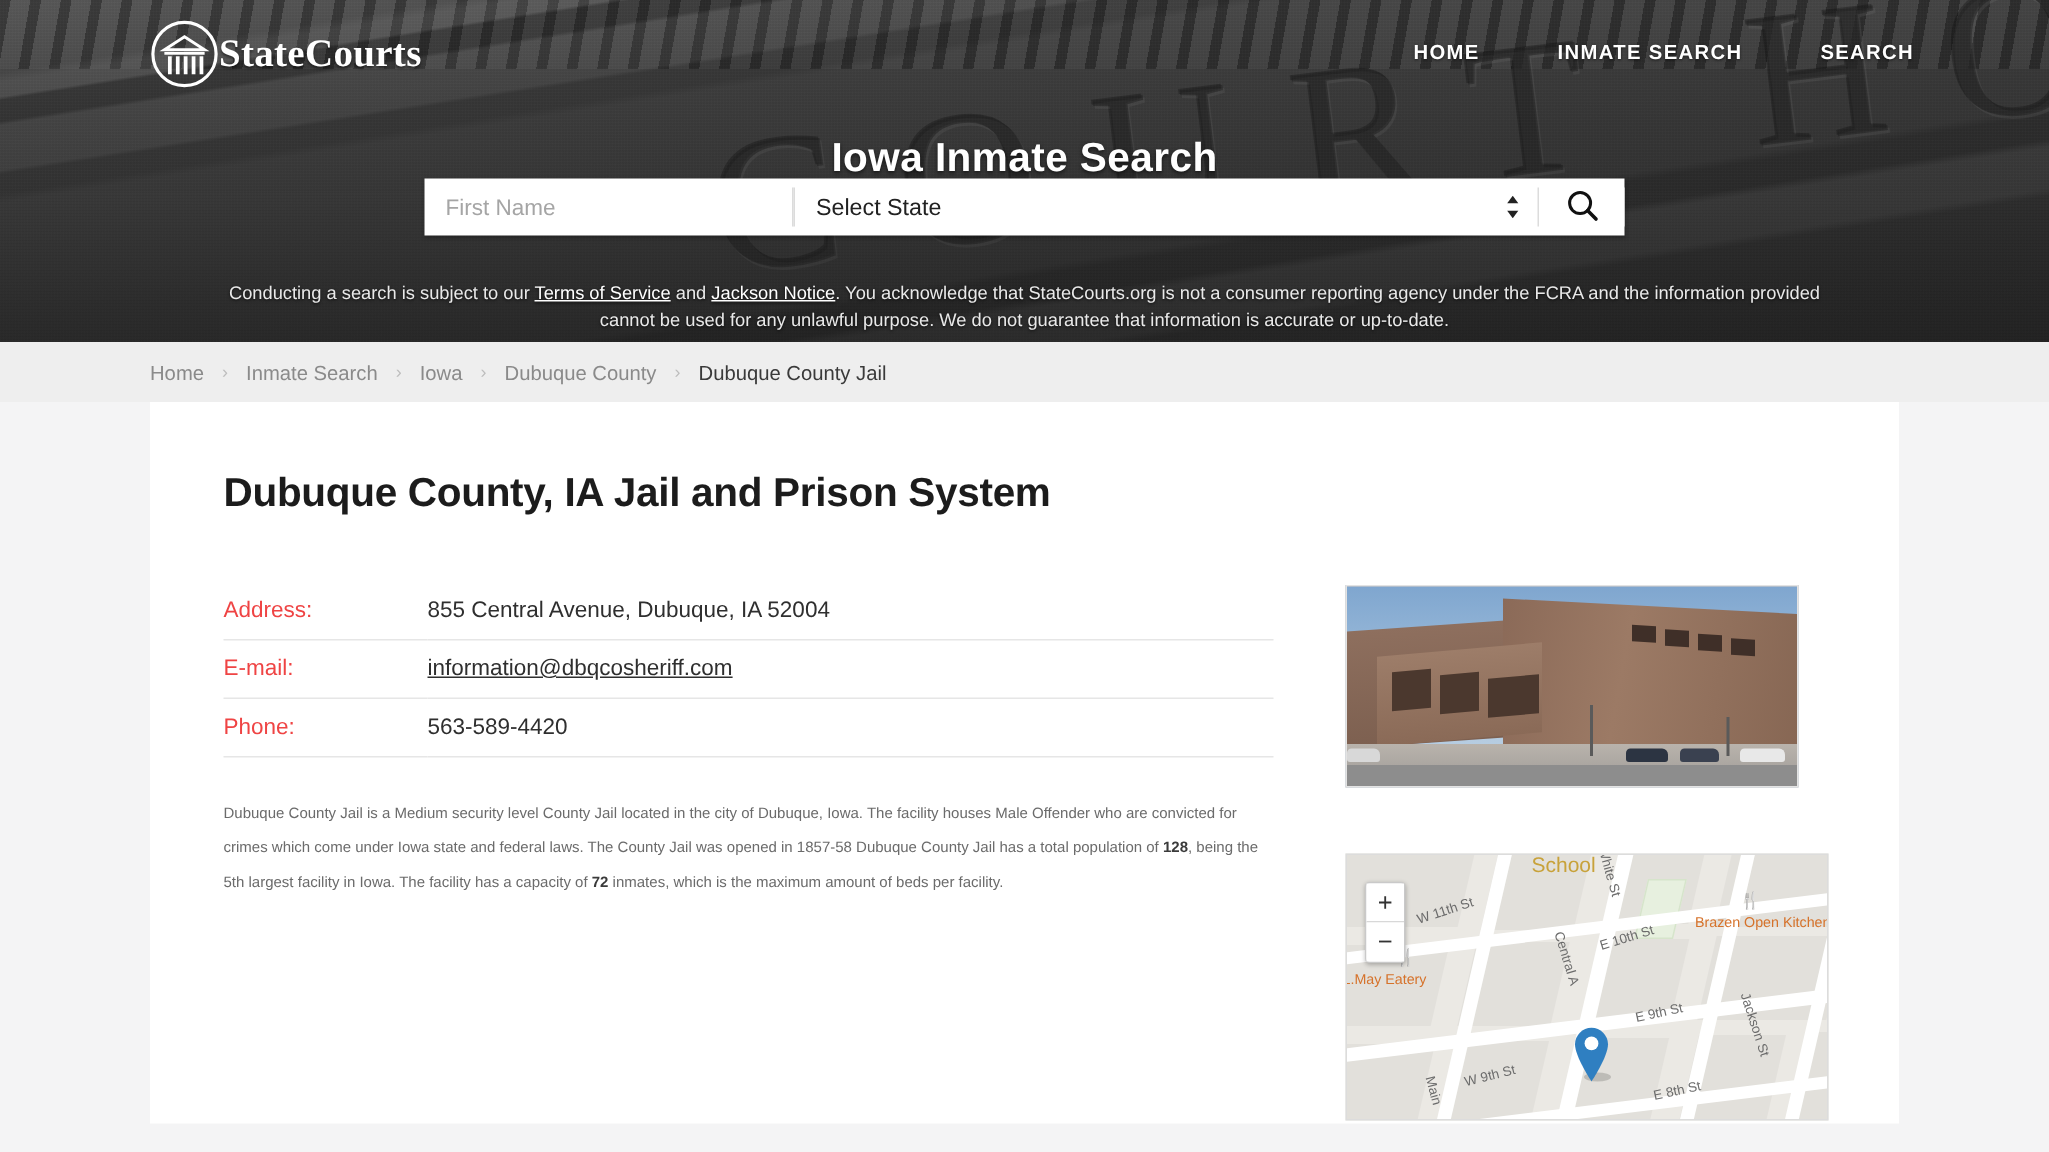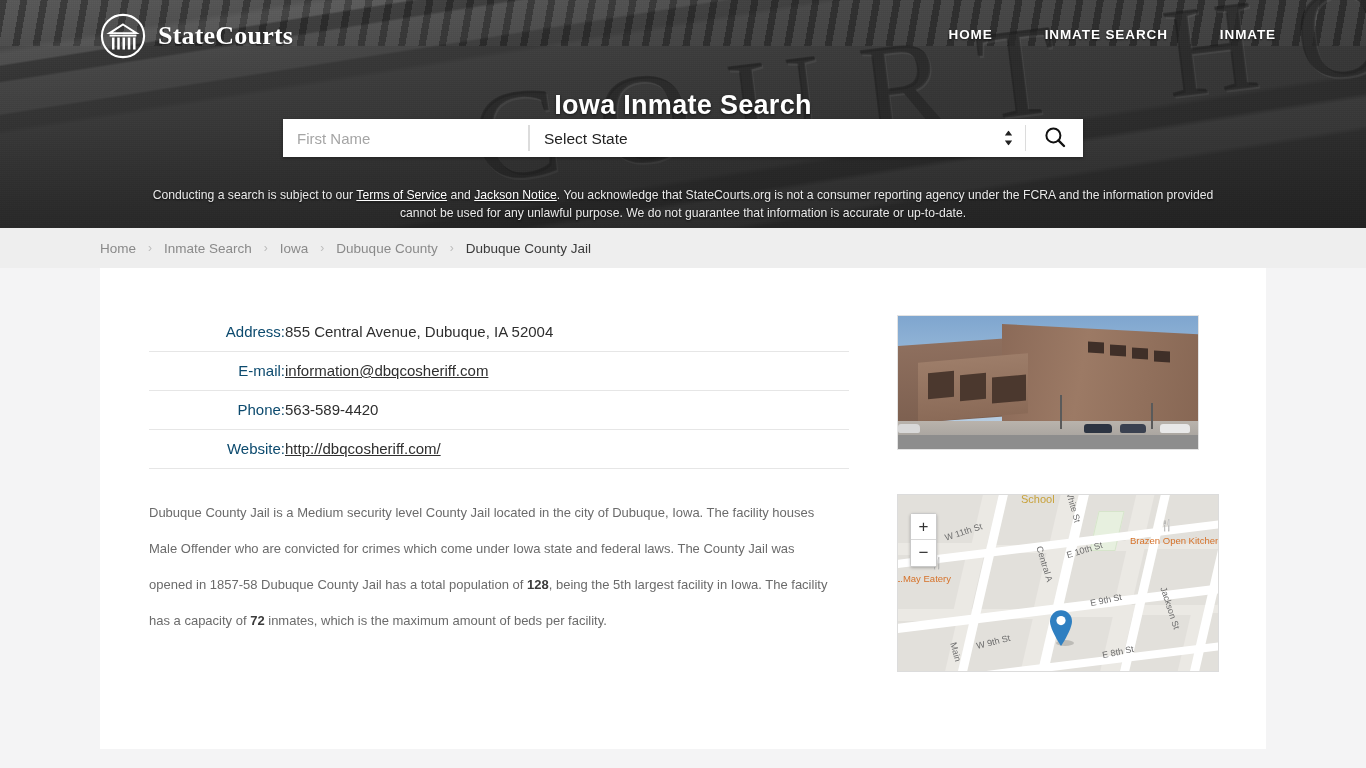--- a/index.html
+++ b/index.html
@@ -69,21 +69,21 @@
   }
   .header-shade {
     position: absolute; inset: 0;
     background: linear-gradient(180deg, rgba(20,20,20,0.30) 0%, rgba(20,20,20,0.42) 55%, rgba(20,20,20,0.62) 100%);
   }
   .header-inner { position: relative; z-index: 5; width: 1366px; height: 228px; }
 
   
   .brand {
     position: absolute; left: 100px; top: 13px;
-    display: flex; align-items: center; gap: 12px;
+    display: flex; align-items: center; 
     text-decoration: none;
   }
   .logo-mark { width: 46px; height: 46px; display: block; }
   .brand-name {
     color: #fff;
     font-family: "Liberation Serif", serif;
     font-size: 26px;
     font-weight: 700;
     letter-spacing: 0.2px;
     text-shadow: 0 1px 2px rgba(0,0,0,0.5);
@@ -192,29 +192,29 @@
   .col-right { width: 322px; padding-top: 2px; }
 
   
   .info-table { width: 700px; border-collapse: collapse; }
   .info-table td {
     border-bottom: 1px solid #e6e6e6;
     padding: 10px 0 11px 0;
     font-size: 15px;
     vertical-align: middle;
   }
-  .info-table td.lbl { width: 136px; color: #0c4a6e; text-align: right; }
+  .info-table td.lbl { width: 136px; color: #ef4444; }
   .info-table td.val { color: #2f2f2f; }
   .info-table td.val a { color: #2f2f2f; text-decoration: underline; }
 
   .desc {
     margin: 26px 0 0 0;
     width: 690px;
-    font-size: 13px;
-    line-height: 36px;
+    font-size: 10px;
+    line-height: 23px;
     color: #6b6b6b;
   }
   .desc b { color: #3b3b3b; font-weight: 700; }
 
   
   .photo {
     position: relative;
     width: 302px; height: 135px;
     overflow: hidden;
     background: #9aa7b4;
@@ -260,21 +260,21 @@
   }
   .map-blocks { position:absolute; inset:0; }
   .mblk { position:absolute; background:#e2e0db; }
   .mroad { position:absolute; background:#ffffff; }
   .mgreen { position:absolute; background:#e7f0df; border:1px solid #d6e4cb; }
   .mlabel {
     position:absolute; font-size:9px; color:#6c6c6c;
     font-family: "Liberation Sans", sans-serif; white-space:nowrap;
   }
   .mpoi { position:absolute; font-size:9.5px; color:#d6722a; white-space:nowrap; text-align:center; line-height:11px; }
-  .mpoi-school { position:absolute; font-size:11px; color:#c8a23a; white-space:nowrap; }
+  .mpoi-school { position:absolute; font-size:14px; color:#c8a23a; white-space:nowrap; }
   .zoomctl {
     position:absolute; left:12px; top:18px; width:27px;
     background:#fff; border:1px solid #c9c9c9; border-radius:3px;
     box-shadow:0 1px 3px rgba(0,0,0,0.25); z-index:6;
   }
   .zoomctl button {
     display:block; width:100%; height:26px; border:0; background:#fff;
     font-size:17px; line-height:26px; color:#333; cursor:pointer; padding:0;
     font-family:"Liberation Sans", sans-serif;
   }
@@ -304,21 +304,21 @@
           <rect x="29" y="25.6" width="2.6" height="12.5" fill="#ffffff"></rect>
           <rect x="34.5" y="25.6" width="2.6" height="12.5" fill="#ffffff"></rect>
         </svg>
       </span>
       <span class="brand-name">StateCourts</span>
     </a>
 
     <div class="nav">
       <a href="#">HOME</a>
       <a href="#">INMATE SEARCH</a>
-      <a href="#">INMATE</a>
+      <a href="#">SEARCH</a>
     </div>
 
     <h1 class="page-title">Iowa Inmate Search</h1>
 
     <div class="searchbar">
       <input class="field-first" type="text" placeholder="First Name" style="">
       <div class="vdiv"></div>
       <div class="vdiv"></div>
       <div class="select-wrap">
         <select>
@@ -355,44 +355,39 @@
     <span class="sep">›</span>
     <a href="#">Iowa</a>
     <span class="sep">›</span>
     <a href="#">Dubuque County</a>
     <span class="sep">›</span>
     <span class="current">Dubuque County Jail</span>
   </nav>
 </div>
 
 <div class="card">
+  <h2 class="facility-title">Dubuque County, IA Jail and Prison System</h2>
 
   <div class="body-cols">
     <div class="col-left">
       <table class="info-table">
         <tbody>
             <tr>
           <td class="lbl">Address:</td>
           <td class="val">855 Central Avenue, Dubuque, IA 52004</td>
         </tr>
         <tr>
           <td class="lbl">E-mail:</td>
           <td class="val">
             <a href="#">information@dbqcosheriff.com</a>
           </td>
         </tr>
         <tr>
           <td class="lbl">Phone:</td>
           <td class="val">563-589-4420</td>
-        </tr>
-        <tr>
-          <td class="lbl">Website:</td>
-          <td class="val">
-            <a href="#">http://dbqcosheriff.com/</a>
-          </td>
         </tr>
       </tbody>
         </table>
 
       <p class="desc"><span>Dubuque County Jail is a Medium security level County Jail located in the city of Dubuque, Iowa. The facility houses Male Offender who are convicted for crimes which come under Iowa state and federal laws. The County Jail was opened in 1857-58 Dubuque County Jail has a total population of </span><b>128</b><span>, being the 5th largest facility in Iowa. The facility has a capacity of </span><b>72</b><span> inmates, which is the maximum amount of beds per facility.</span></p>
     </div>
 
     <div class="col-right">
 
       <div class="photo">

